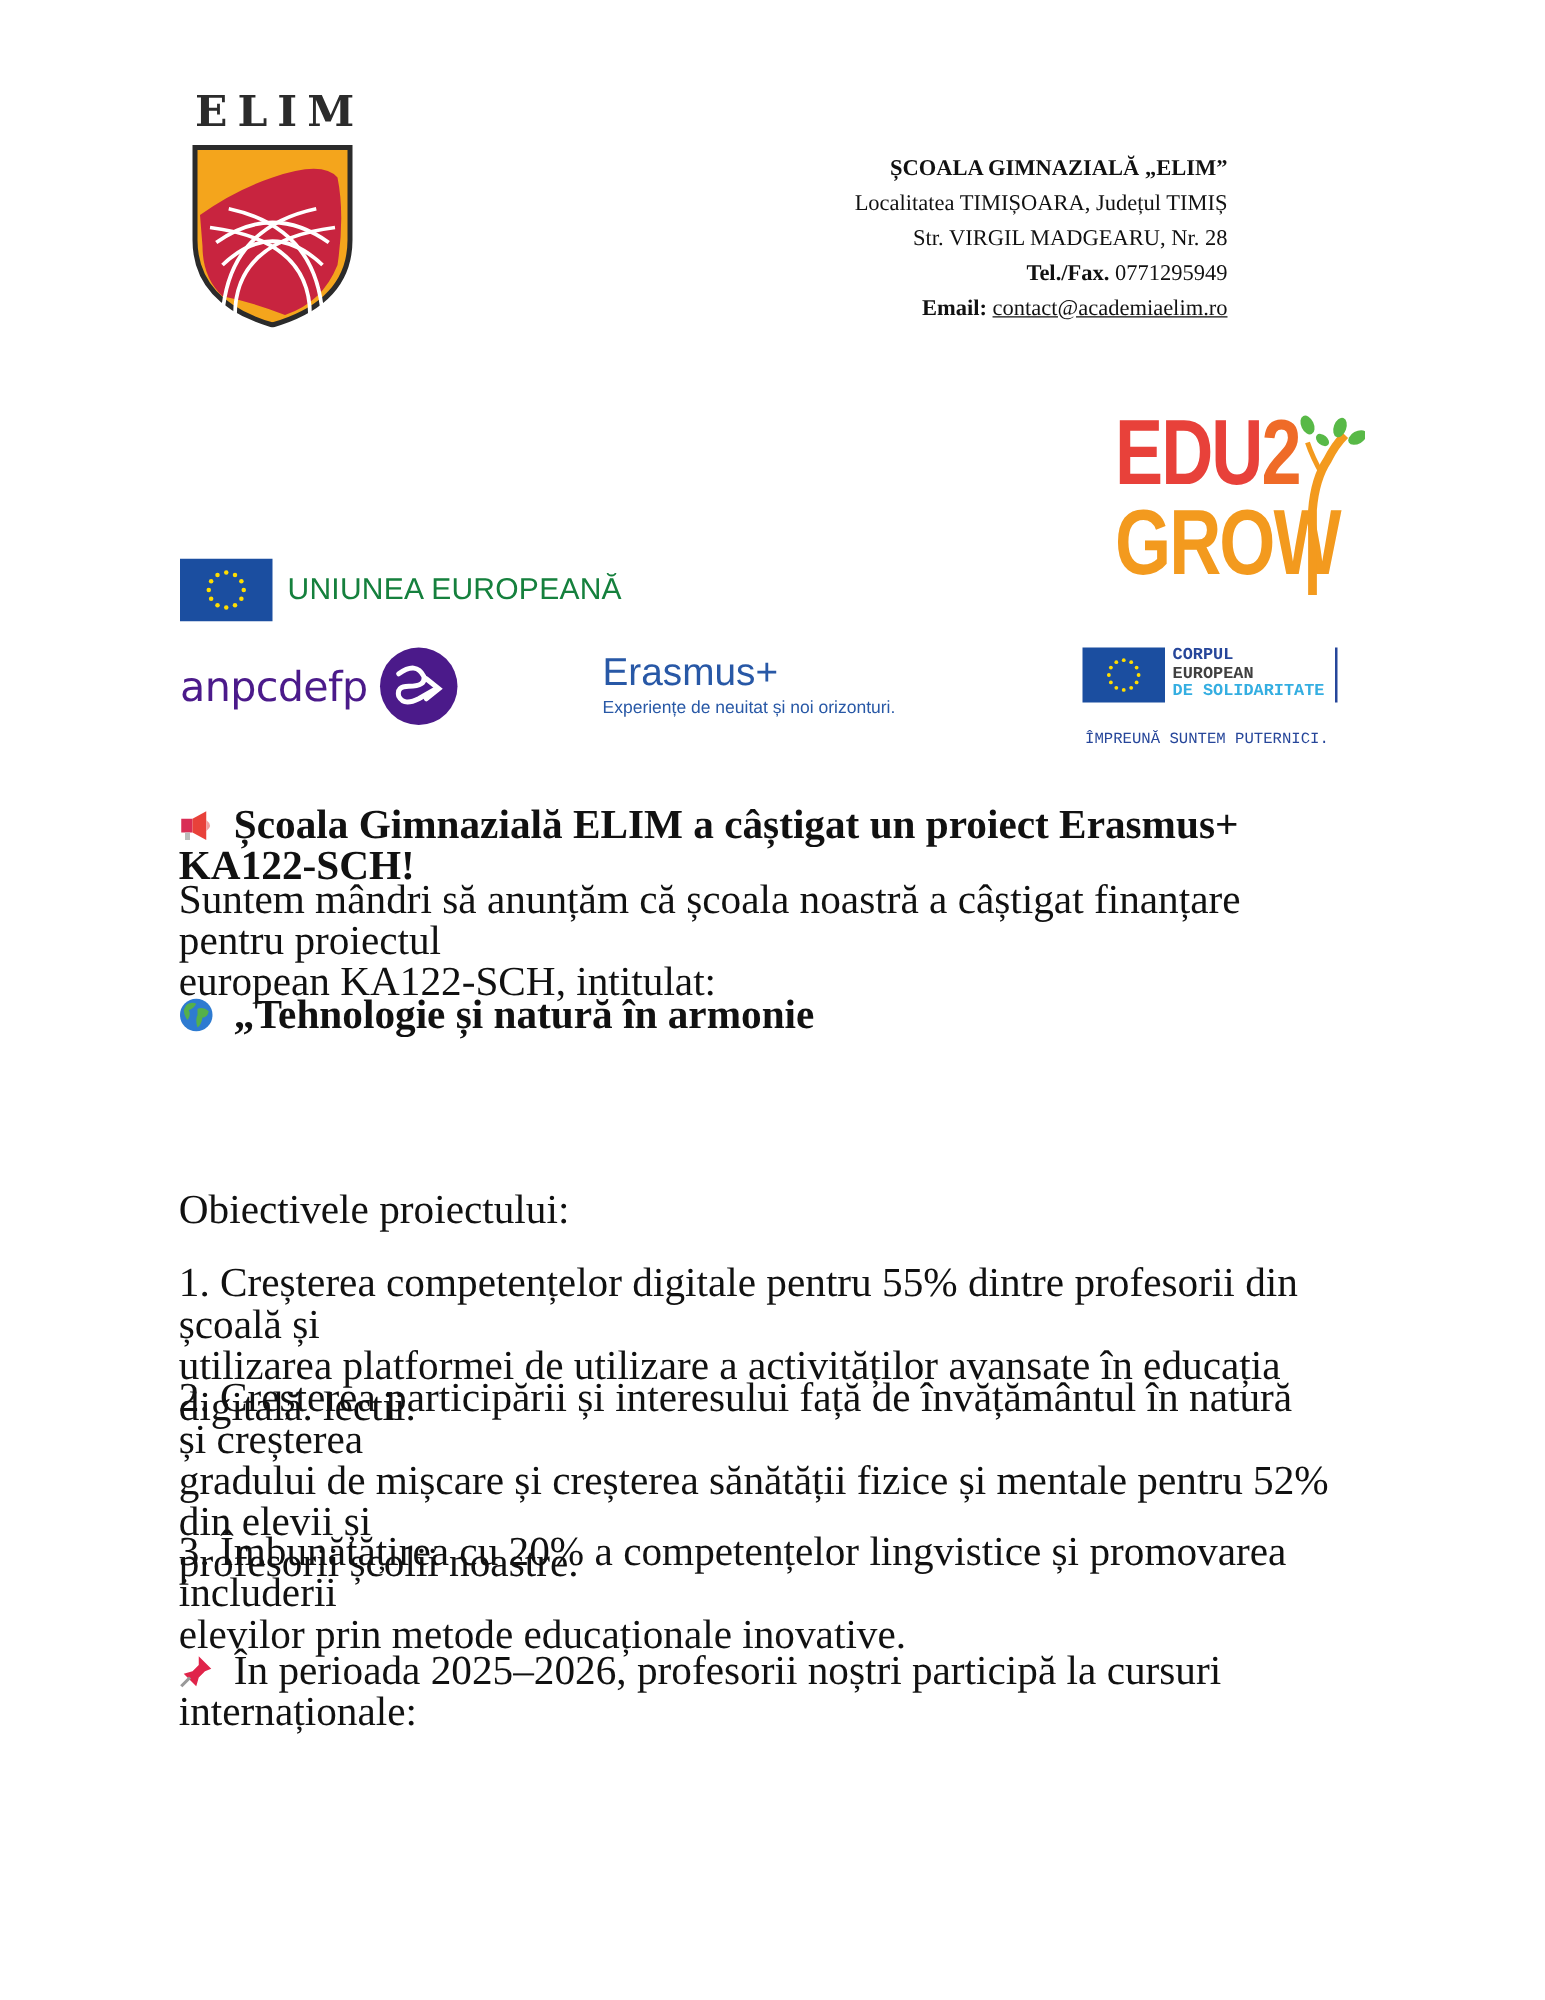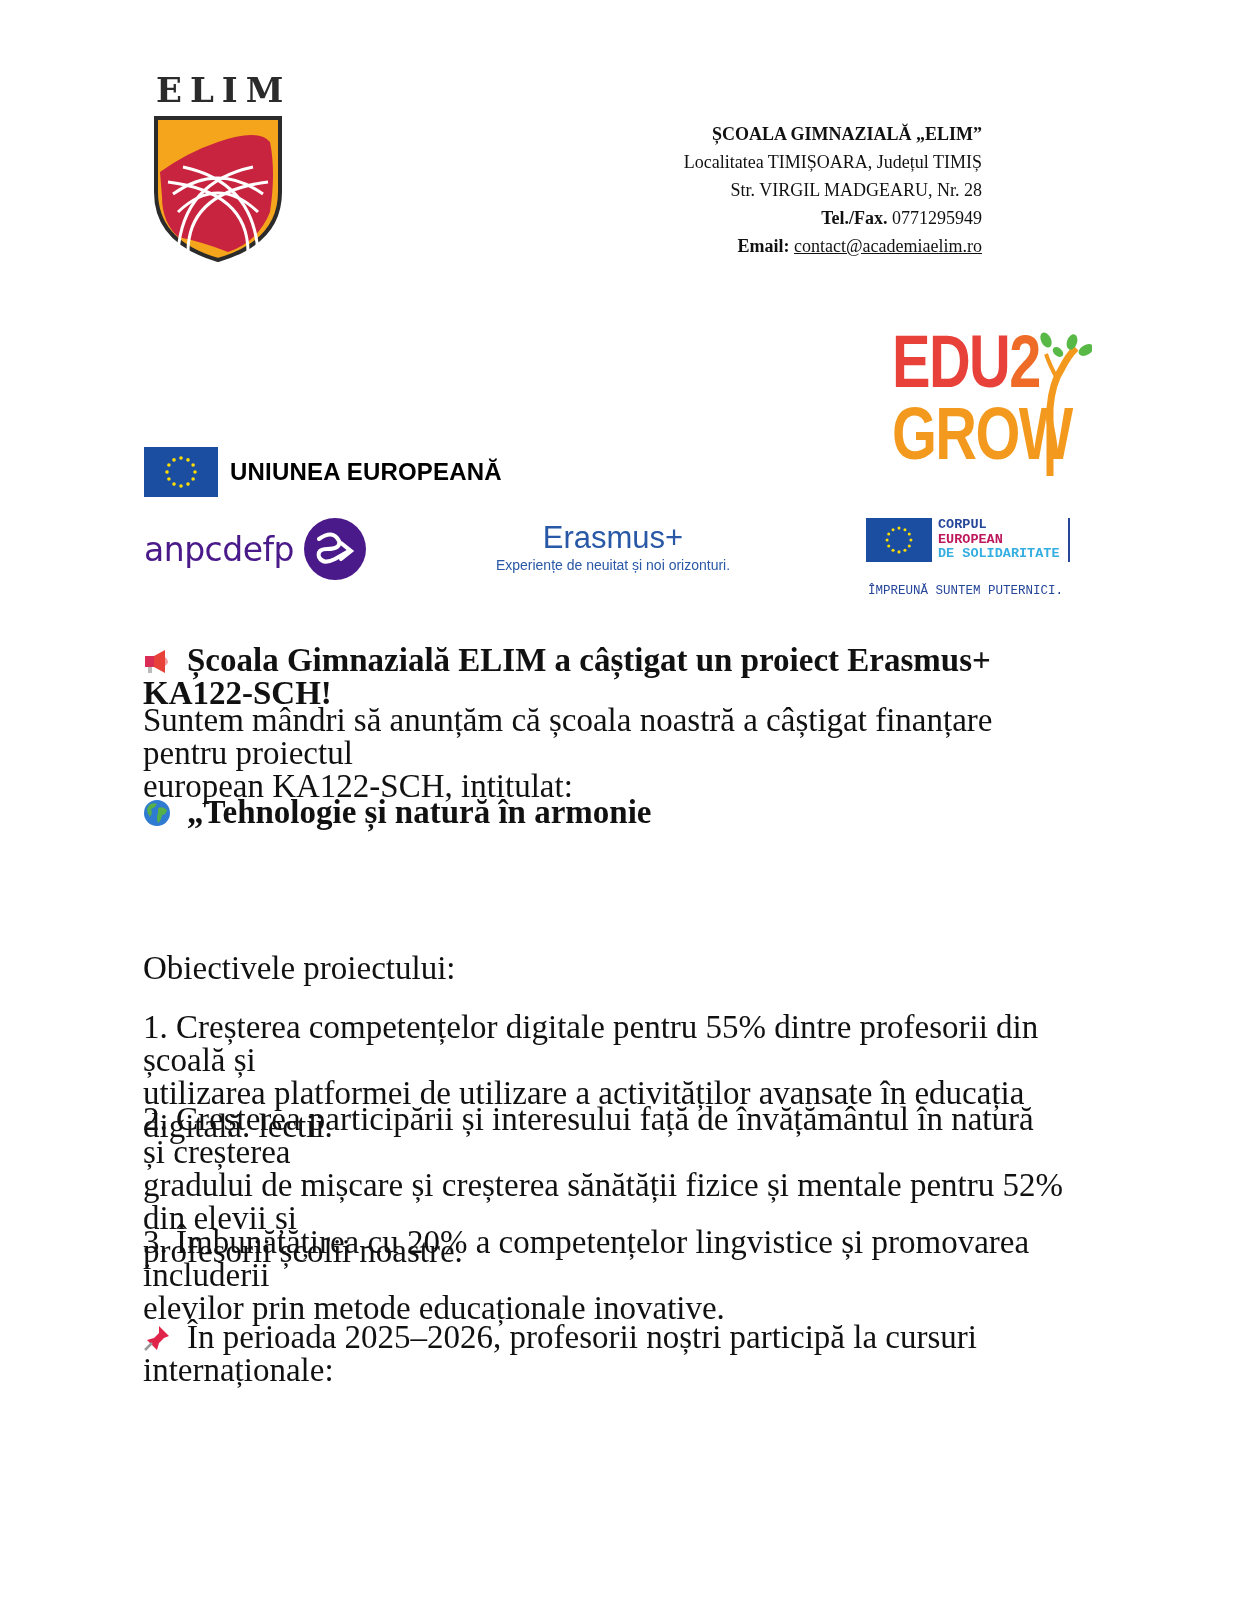--- a/index.html
+++ b/index.html
@@ -16,35 +16,35 @@
   
   #edu{left:892px;top:328px;width:200px;height:148px;}
   #edu .l1{position:absolute;left:0;top:-6px;font-family:"Liberation Sans",sans-serif;font-weight:bold;font-size:74px;color:#e8413a;letter-spacing:-2px;transform:scaleX(0.78);transform-origin:left top;line-height:80px;}
   #edu .l1 .two{color:#ef6b28;}
   #edu .l2{position:absolute;left:0;top:66px;font-family:"Liberation Sans",sans-serif;font-weight:bold;font-size:74px;color:#f39a1e;letter-spacing:-2px;transform:scaleX(0.78);transform-origin:left top;line-height:80px;}
   #edu svg{position:absolute;left:140px;top:0;}
   
   #eu{left:144px;top:447px;height:50px;display:flex;align-items:center;}
   .flag{background:#1b4ea0;display:flex;align-items:center;justify-content:center;}
   #eu .flag{width:74px;height:50px;}
-  #eu .txt{margin-left:12px;font-family:"Liberation Sans",sans-serif;font-weight:bold;font-size:24px;color:#000000;letter-spacing:0.2px;}
+  #eu .txt{margin-left:12px;font-family:"Liberation Sans",sans-serif;font-weight:normal;font-size:24px;color:#15803d;letter-spacing:0.2px;}
   
   #anp{left:144px;top:517px;height:64px;display:flex;align-items:center;}
   #anp .txt{font-family:"DejaVu Sans",sans-serif;font-size:33px;color:#4b1a8a;letter-spacing:-0.5px;}
   #anp .circ{margin-left:10px;width:62px;height:62px;border-radius:50%;background:#4b1a8a;display:flex;align-items:center;justify-content:center;}
   
-  #eras{left:482px;top:520px;width:262px;text-align:center;font-family:"Liberation Sans",sans-serif;color:#2858a6;}
+  #eras{left:482px;top:520px;width:262px;text-align:left;font-family:"Liberation Sans",sans-serif;color:#2858a6;}
   #eras .t1{font-size:31px;line-height:36px;}
   #eras .t2{font-size:14px;line-height:18px;}
   
   #ces{left:866px;top:518px;width:206px;height:66px;font-family:Liberation Mono, monospace;}
   #ces .flag{position:absolute;left:0;top:0;width:66px;height:44px;}
   #ces .words{position:absolute;left:72px;top:0;font-weight:bold;font-size:13.5px;line-height:14.5px;}
   #ces .w1{color:#26469a;}
-  #ces .w2{color:#be185d;}
+  #ces .w2{color:#404040;}
   #ces .w3{color:#34aee1;}
   #ces .bar{position:absolute;left:202px;top:0;width:1.5px;height:44px;background:#26469a;}
   #ces .slogan{position:absolute;left:2px;top:66px;font-size:12.5px;color:#26469a;white-space:nowrap;}
   
   .para{position:absolute;left:143px;font-size:33px;line-height:33px;width:920px;}
   .bold{font-weight:bold;}
   .ico{display:inline-block;width:32px;height:26px;vertical-align:-4px;margin-right:12px;}
 </style>
 </head>
 <body>

